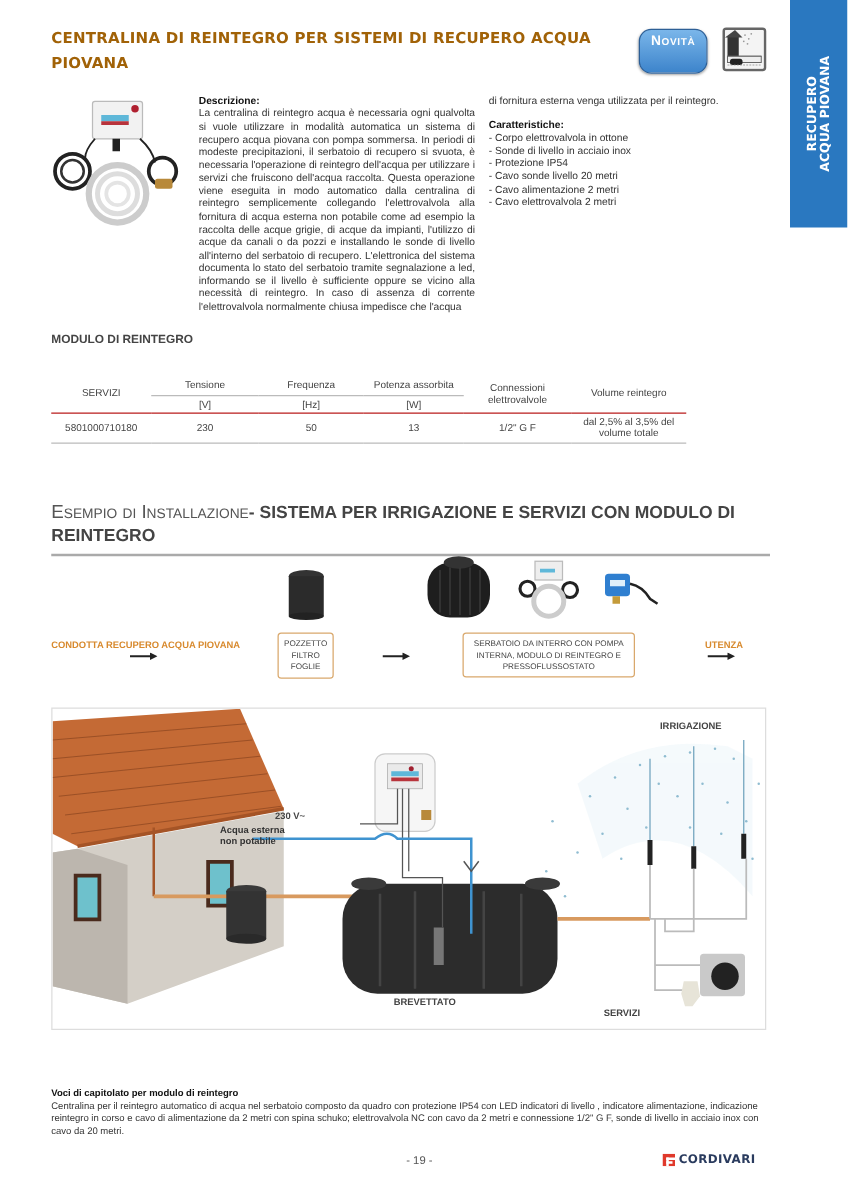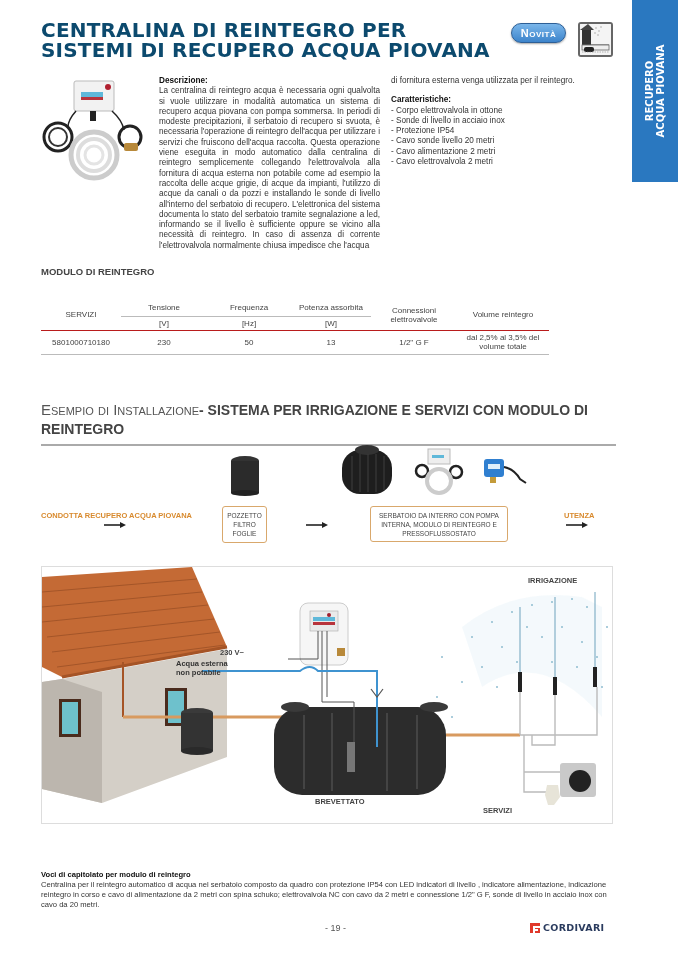--- a/index.html
+++ b/index.html
@@ -12,25 +12,25 @@
       display: flex; align-items: center; justify-content: center;
     }
     .side-tab .txt {
       transform: rotate(-90deg); white-space: nowrap;
       color: #fff; font-weight: bold; font-size: 10px; line-height: 11px; text-align: center;
       font-family: "DejaVu Sans", sans-serif;
     }
 
     .title {
       position: absolute; left: 41px; top: 20px; width: 460px;
-      font-family: "DejaVu Sans", sans-serif; font-weight: bold; font-size: 20px; line-height: 20px;
-      color: #0c4a6e; letter-spacing: 0.2px;
+      font-family: "DejaVu Sans", sans-serif; font-weight: bold; font-size: 12px; line-height: 20px;
+      color: #a16207; letter-spacing: 0.2px;
     }
     .badge-novita {
-      position: absolute; left: 511px; top: 23px; width: 55px; height: 20px;
+      position: absolute; left: 511px; top: 23px; width: 55px; height: 36px;
       border-radius: 10px; border: 1px solid #2d5f96;
       background: linear-gradient(#7ab6ea, #3d84cb);
       color: #fff; font-size: 11px; font-weight: bold; text-align: center; line-height: 18px;
       font-variant: small-caps; letter-spacing: 0.5px;
       box-shadow: 0 1px 2px rgba(0,0,0,0.35);
     }
     .cat-icon {
       position: absolute; left: 578px; top: 22px; width: 35px; height: 35px;
       border: 2px solid #666; border-radius: 3px; background: #f4f4f4; overflow: hidden;
     }

